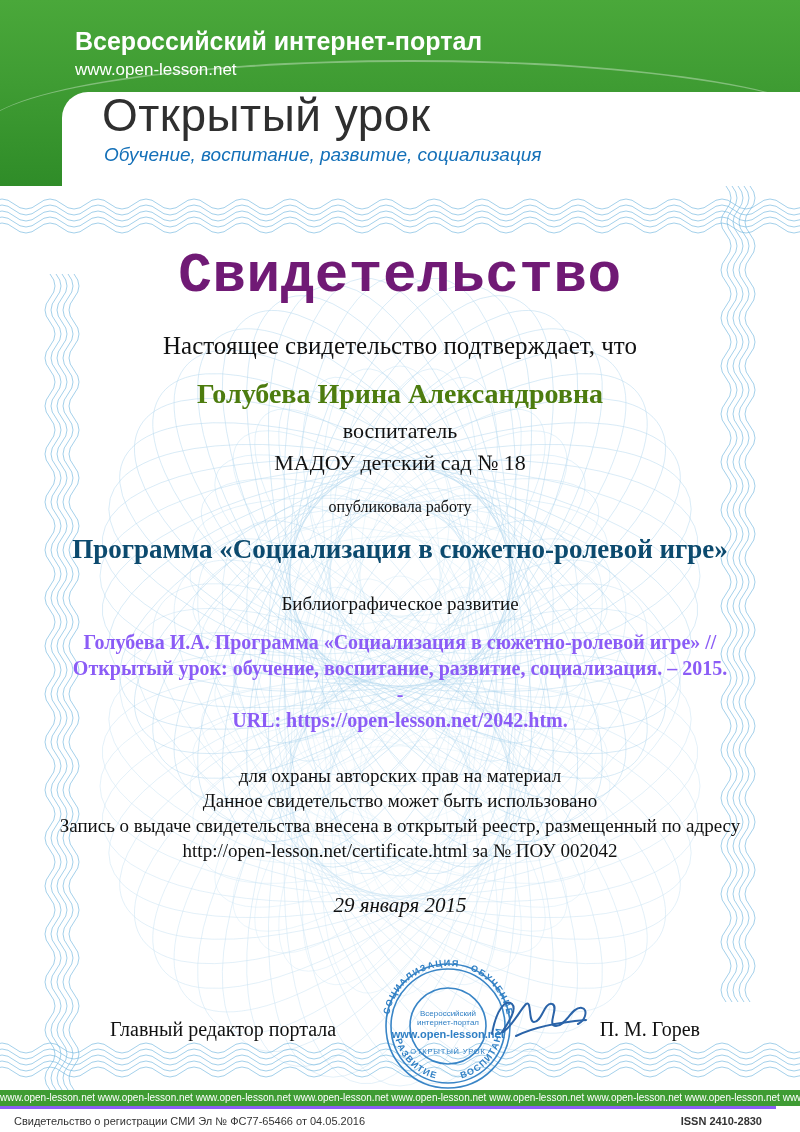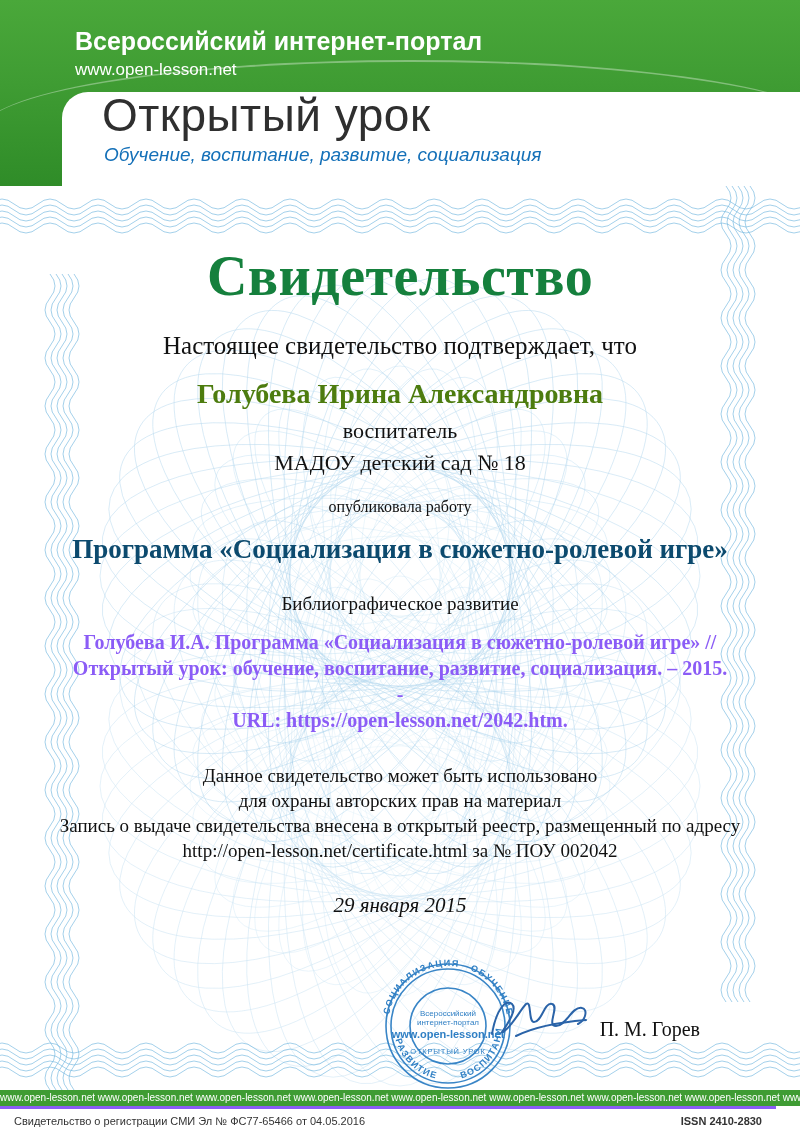--- a/index.html
+++ b/index.html
@@ -105,24 +105,24 @@
   .content {
     position: absolute;
     left: 0;
     top: 186px;
     width: 800px;
     height: 904px;
     text-align: center;
   }
   .cert-title {
     margin-top: 58px;
-    font-family: Liberation Serif, serif;
+    font-family: Liberation Mono, monospace;
     font-weight: bold;
     font-size: 56px;
-    color: #15803d;
+    color: #701a75;
     letter-spacing: 0.5px;
   }
   .line-confirm {
     margin-top: 24px;
     font-size: 25px;
     color: #111111;
   }
   .recipient {
     margin-top: 18px;
     font-size: 28px;
@@ -401,22 +401,22 @@
     <div class="org">МАДОУ детский сад № 18</div>
     <div class="published">опубликовала работу</div>
     <div class="work-title">Программа «Социализация в сюжетно-ролевой игре»</div>
     <div class="biblio-label">Библиографическое развитие</div>
     <div class="biblio-text">
       <div>Голубева И.А. Программа «Социализация в сюжетно-ролевой игре» //</div>
       <div>Открытый урок: обучение, воспитание, развитие, социализация. – 2015. -</div>
       <div>URL: https://open-lesson.net/2042.htm.</div>
     </div>
     <div class="note">
+      <div>для охраны авторских прав на материал</div>
       <div>Данное свидетельство может быть использовано</div>
-      <div>для охраны авторских прав на материал</div>
       <div>Запись о выдаче свидетельства внесена в открытый реестр, размещенный по адресу</div>
       <div>http://open-lesson.net/certificate.html за № ПОУ 002042</div>
     </div>
     <div class="date">29 января 2015</div>
   </div>
 
   <div class="stamp">
     <svg width="160" height="160" viewBox="0 0 160 160" xmlns="http://www.w3.org/2000/svg">
       <defs>
         <path id="arcTop" d="M 20 80 A 60 60 0 0 1 140 80"></path>
@@ -456,20 +456,21 @@
       <g fill="none" stroke="#2a63a8" stroke-width="2" stroke-linecap="round">
         <path d="M6 42 C 10 18, 20 6, 26 12 C 32 18, 20 34, 16 40 C 24 38, 34 18, 40 12
                  C 46 8, 42 30, 48 30 C 56 30, 58 10, 66 12 C 74 14, 60 34, 70 34
                  C 80 34, 86 14, 96 16 C 102 17, 100 28, 92 32"></path>
         <path d="M30 44 C 50 34, 76 30, 100 28"></path>
       </g>
     </svg>
   </div>
 
   <div class="sign-row">
+    <div class="sign-left">Главный редактор портала</div>
     <div class="sign-right">П. М. Горев</div>
   </div>
 
   <div class="footer-strip">www.open-lesson.net www.open-lesson.net www.open-lesson.net www.open-lesson.net www.open-lesson.net www.open-lesson.net www.open-lesson.net www.open-lesson.net www.open-lesson.net</div>
   <div class="footer-bar">
     <div class="footer-left">Свидетельство о регистрации СМИ Эл № ФС77-65466 от 04.05.2016</div>
     <div class="footer-right">ISSN 2410-2830</div>
   </div>
 
 </div>

